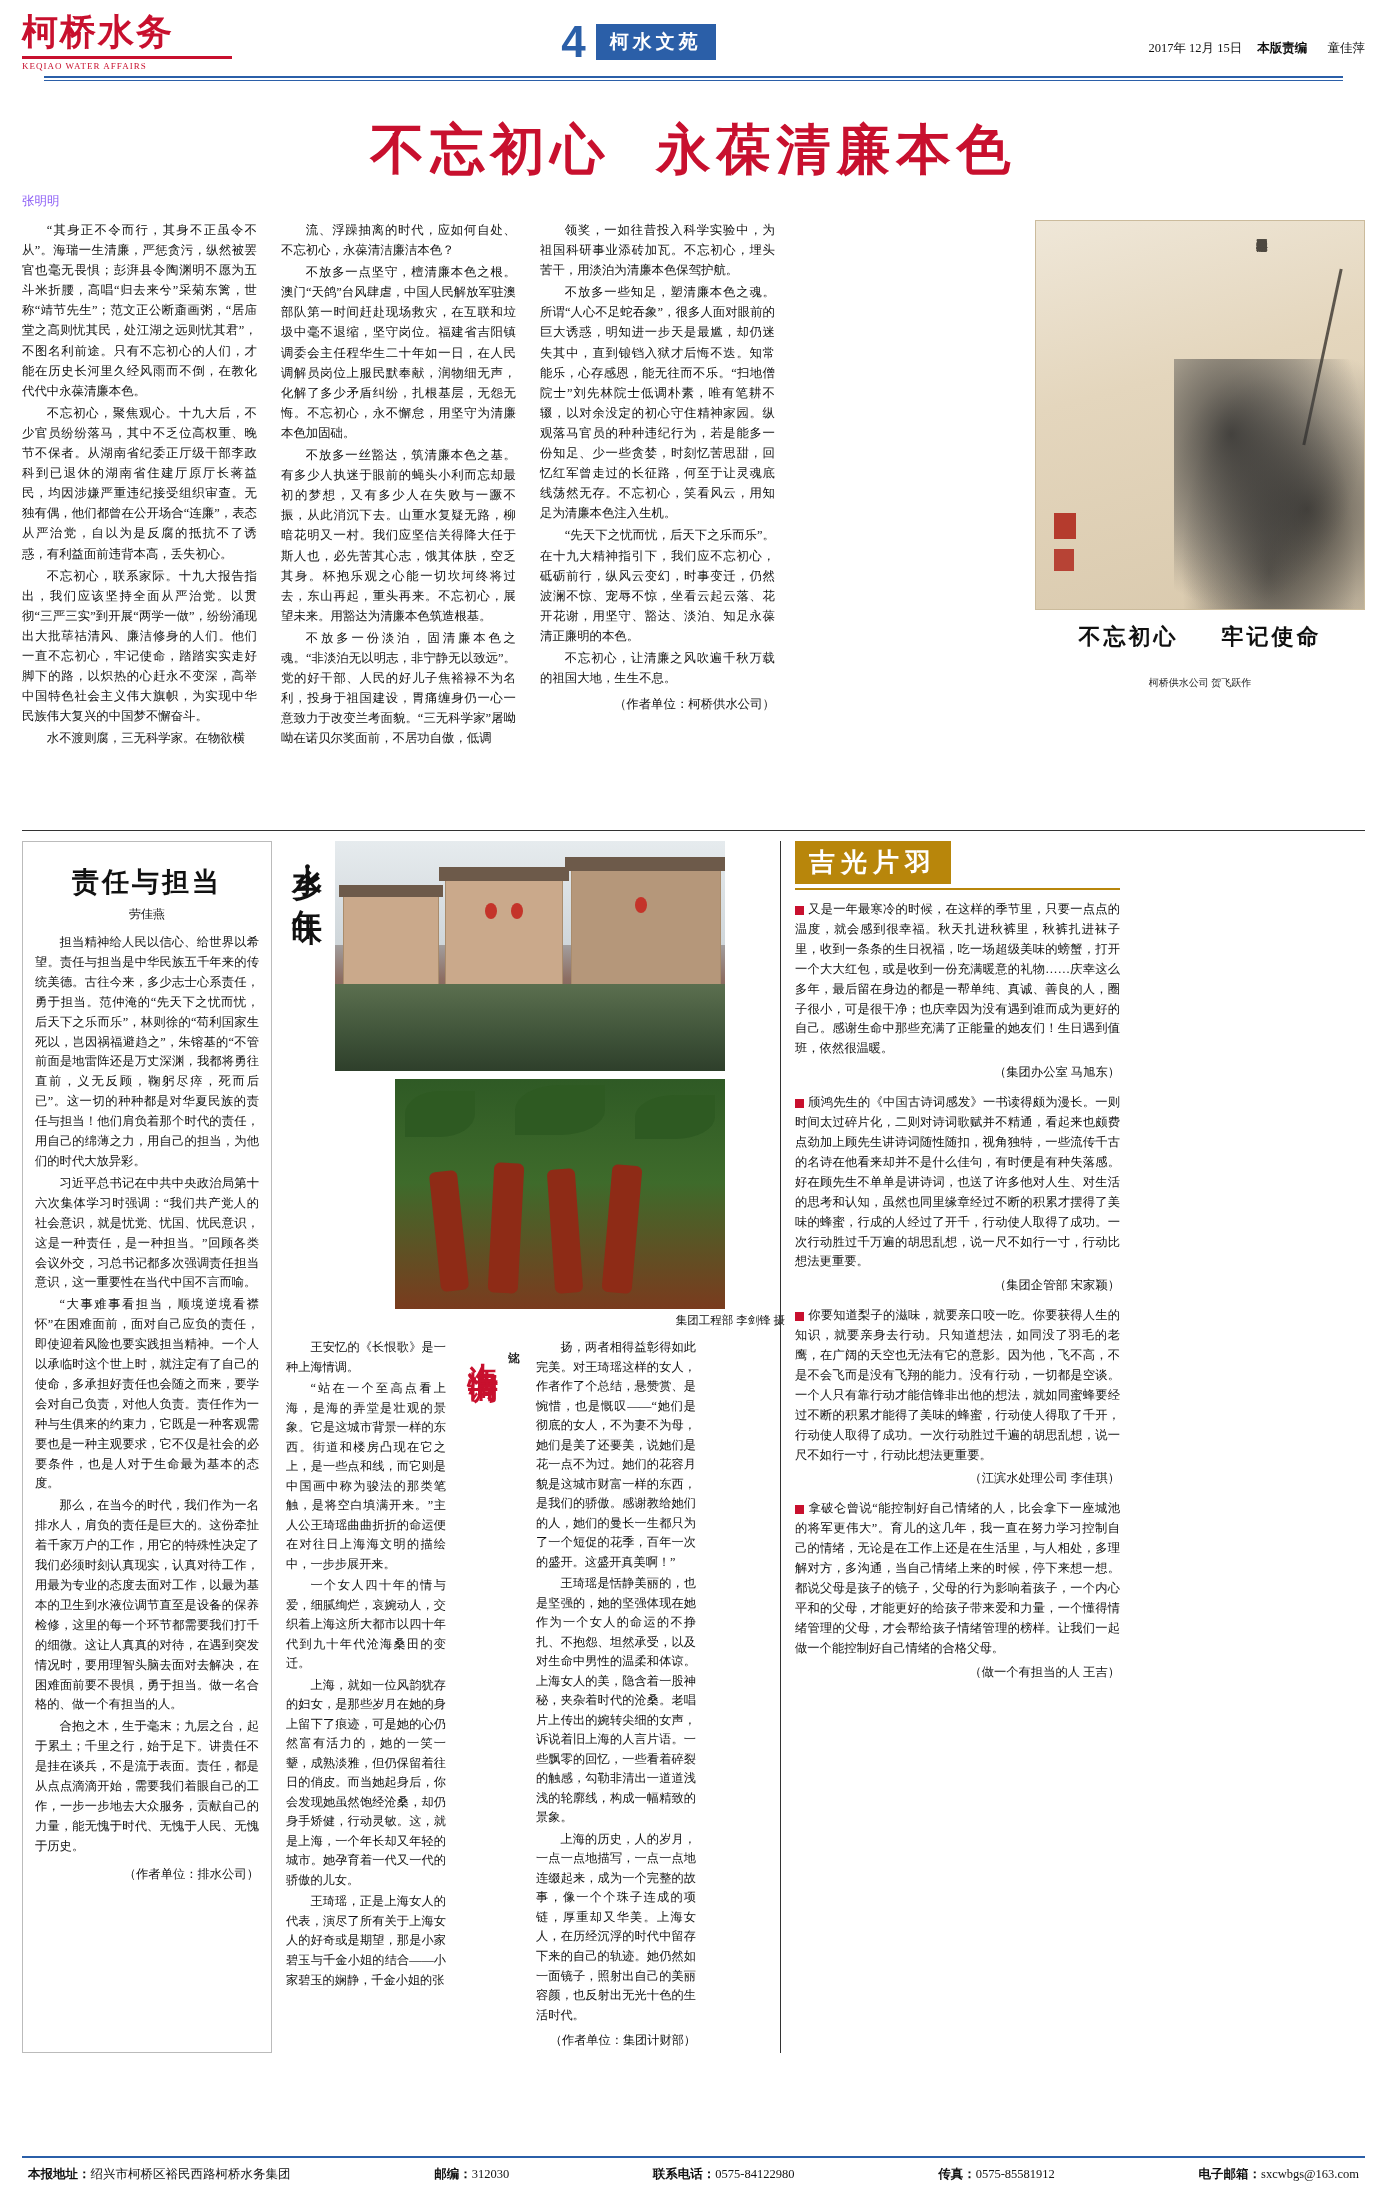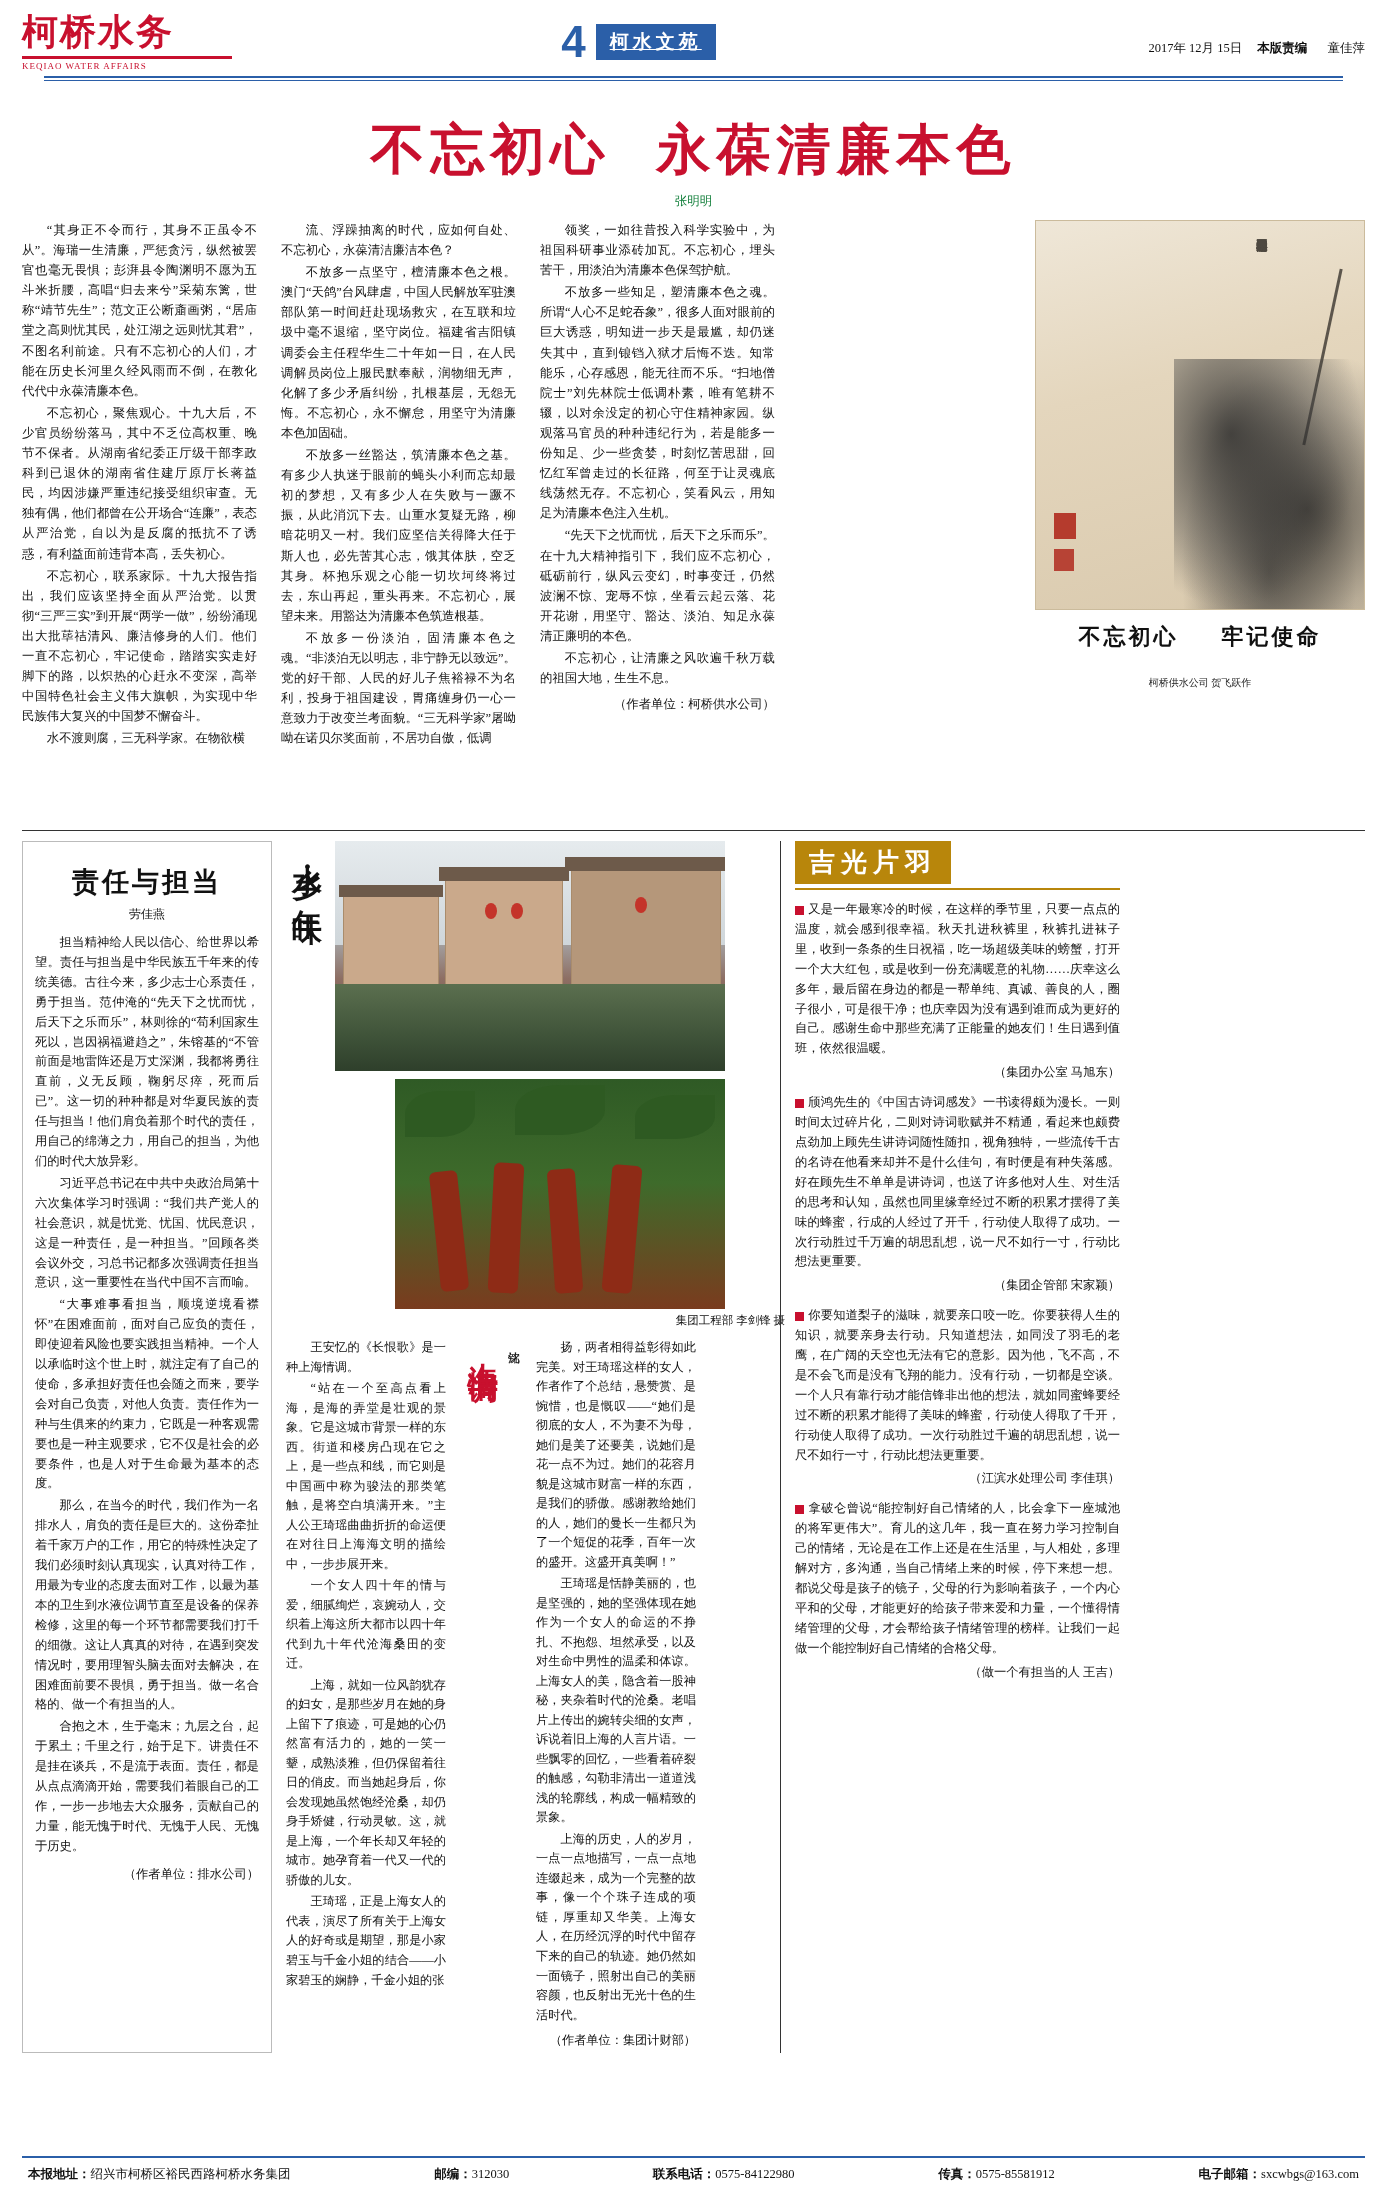--- a/index.html
+++ b/index.html
@@ -22,36 +22,36 @@
     font-size:36px; font-weight:bold; color:#c8102e;
     letter-spacing:2px; line-height:1.05;
   }
   .logo-underline { height:3px; background:#c8102e; width:210px; margin-top:4px; }
   .logo-sub { font-size:9px; color:#c8102e; letter-spacing:1px; margin-top:2px; }
 
   .masthead-center { flex:1; display:flex; align-items:center; justify-content:center; gap:10px; margin-top:6px; }
   .page-num { font-size:44px; font-weight:bold; color:#2b5fa8; line-height:1; font-family:"Liberation Sans", sans-serif; }
   .section-tag {
     background:#2b5fa8; color:#fff; font-size:19px; font-weight:bold;
-    padding:5px 14px; letter-spacing:4px; font-family:"Liberation Serif", serif;text-decoration:underline;
+    padding:5px 14px; letter-spacing:4px; font-family:"Liberation Serif", serif;
   }
   .masthead-right { width:330px; flex:none; text-align:right; font-size:12.5px; padding-top:26px; }
   .masthead-right .date { margin-right:12px; }
   .masthead-right .editor-label { font-weight:bold; }
   .masthead-rule { position:absolute; left:22px; right:22px; top:76px; height:2px; background:#2b5fa8; }
   .masthead-rule2 { position:absolute; left:22px; right:22px; top:80px; height:1px; background:#2b5fa8; }
 
   
   .headline {
     text-align:center; color:#c8102e; font-weight:bold;
     font-size:54px; letter-spacing:6px; margin:28px 0 6px 0;
     font-family:"Liberation Serif", serif;
   }
   .headline .gap { display:inline-block; width:46px; }
-  .byline-main { text-align:center; font-size:12.5px; color:#15803d; margin-bottom:10px; }
+  .byline-main { text-align:left; font-size:12.5px; color:#8b5cf6; margin-bottom:10px; }
 
   
   .top-section { display:flex; gap:14px; height:600px; }
   .top-cols { display:flex; gap:24px; flex:1; }
   .col {
     width:235px; font-size:12.4px; line-height:1.62; text-align:justify;
     color:#111;
   }
   .col p { margin:0 0 2px 0; text-indent:2em; }
   .col p.sig { text-align:right; text-indent:0; margin-top:6px; }

